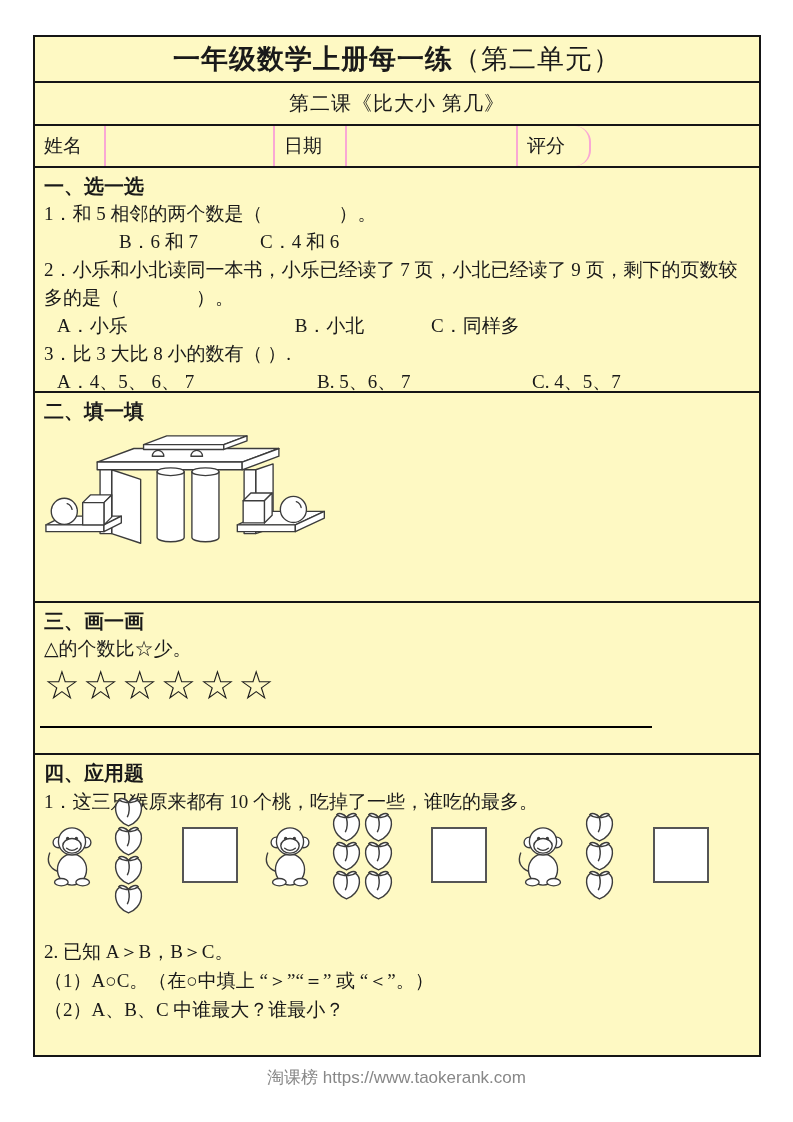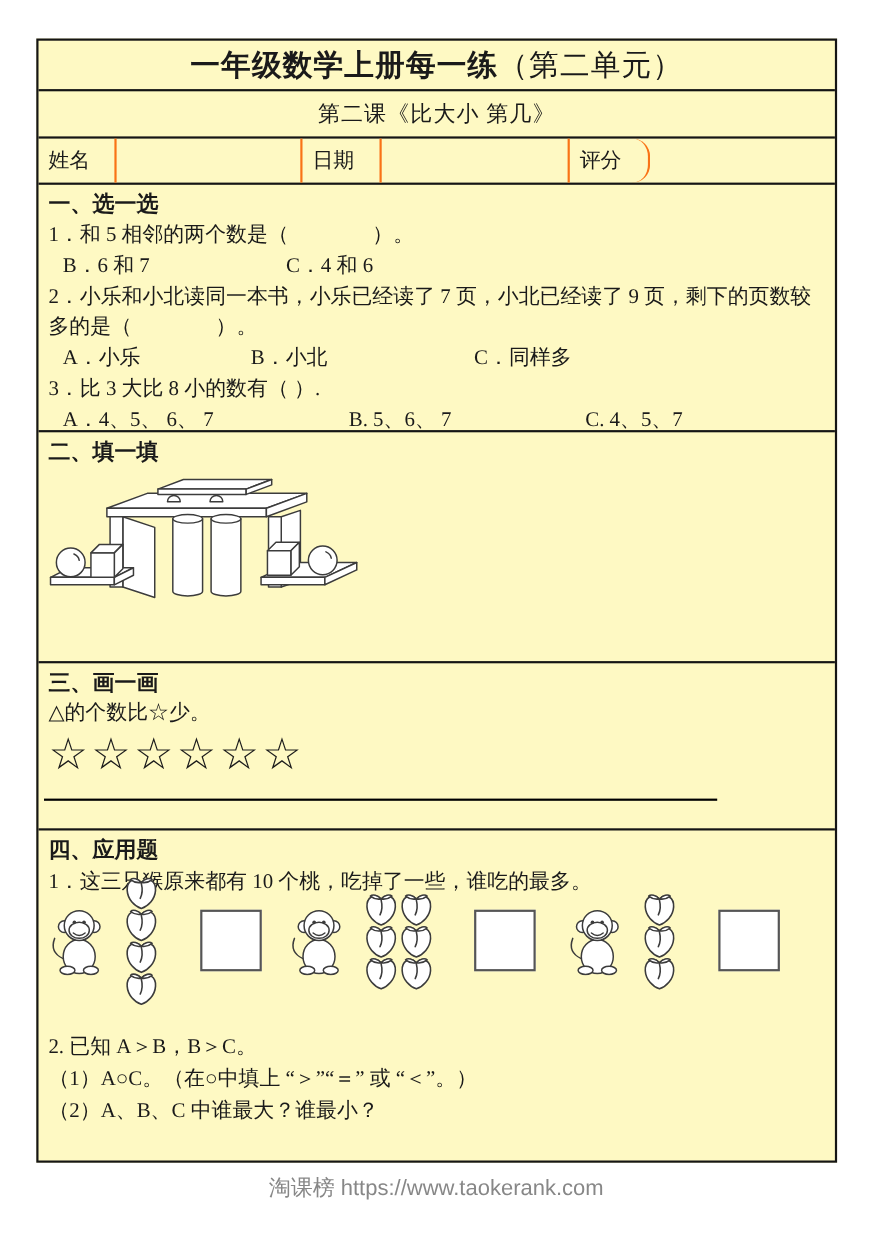--- a/index.html
+++ b/index.html
@@ -18,59 +18,59 @@
     height:44px;display:flex;align-items:center;justify-content:center;
     font-size:27px;letter-spacing:1px;
   }
   .title-main{font-weight:bold;}
   .title-unit{font-weight:normal;}
   .row-subtitle{
     height:41px;display:flex;align-items:center;justify-content:center;
     font-size:20px;letter-spacing:1px;
   }
   .row-info{height:40px;display:flex;font-size:19px;}
-  .info-cell{display:flex;align-items:center;padding-left:9px;border-right:2px solid #f97316;}
+  .info-cell{display:flex;align-items:center;padding-left:9px;border-right:2px solid #f9a8d4;}
   .info-cell:last-child{border-right:none;}
   .w-label1{width:60px;}
   .w-val1{width:158px;}
   .w-label2{width:61px;}
   .w-val2{width:160px;}
   .w-label3{width:62px;border-radius:16px;}
   .w-val3{flex:1;}
   .sec{padding:4px 9px 0 9px;font-size:19px;line-height:28px;overflow:hidden;}
   .sec-heading{font-weight:bold;font-size:20px;line-height:28px;}
   .sec1{height:219px;}
   .sec2{height:204px;}
   .sec3{height:146px;}
   .sec4{height:296px;line-height:29px;}
   .optrow{display:flex;padding-left:13px;}
   .opt{flex:none;}
   .r12 .o1{width:171px;}
-  .r12 .o2{width:203px;}
+  .r12 .o2{width:203px;text-align:center;}
   .r3 .o1{width:260px;}
   .r3 .o2{width:215px;}
   .sec2-flex{display:flex;align-items:flex-start;}
   .figure-box{width:292px;flex:none;padding-top:8px;}
   .q8-block{flex:1;line-height:30px;padding-left:7px;}
   .stars{font-size:40px;line-height:46px;letter-spacing:3px;margin-top:0;}
   .answer-line{width:612px;border-bottom:2px solid #000;height:0;margin:17px 0 0 -4px;}
   .groups-row{display:flex;align-items:center;gap:14px;margin:3px 0 0 -4px;height:72px;}
   .group{display:flex;align-items:center;gap:8px;flex:none;}
   .g2{margin-left:6px;}
   .g3{margin-left:10px;}
   .peaches{display:flex;flex-wrap:wrap;align-content:center;}
   .p2{width:62px;}
   .p3{width:93px;}
   .peaches svg{margin:-2px -0.5px;}
   .answer-box{width:52px;height:52px;border:2px solid #555;flex:none;background:#fff;}
   .spacer-q2{height:46px;}
   .footer{
     position:absolute;left:0;top:1066px;width:793px;text-align:center;
     font-family:"Liberation Sans","DejaVu Sans",sans-serif;
-    font-size:20px;color:#878787;
+    font-size:17px;color:#878787;
   }
   svg .ln{fill:#ffffff;stroke:#3c3c3c;stroke-width:1.4;stroke-linejoin:round;}
   svg .ln2{fill:none;stroke:#3c3c3c;stroke-width:1.4;stroke-linecap:round;}
   svg .dot{fill:#3c3c3c;stroke:none;}
 </style>
 </head>
 <body>
 
 <div class="sheet">
 

